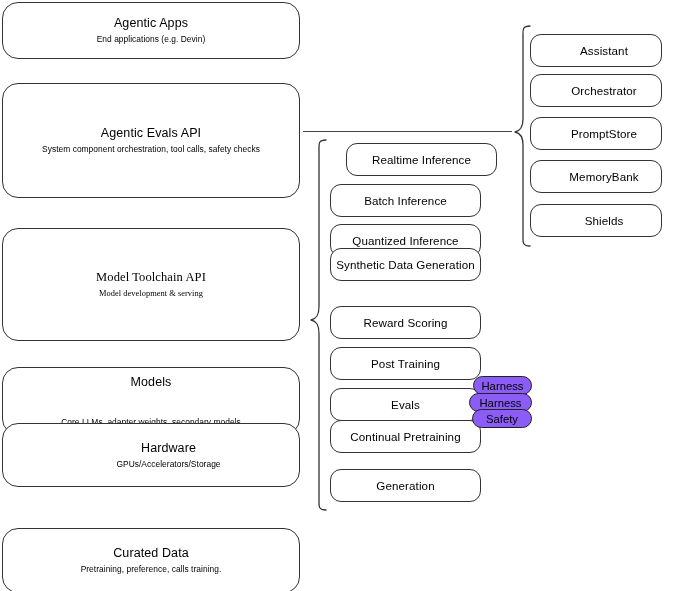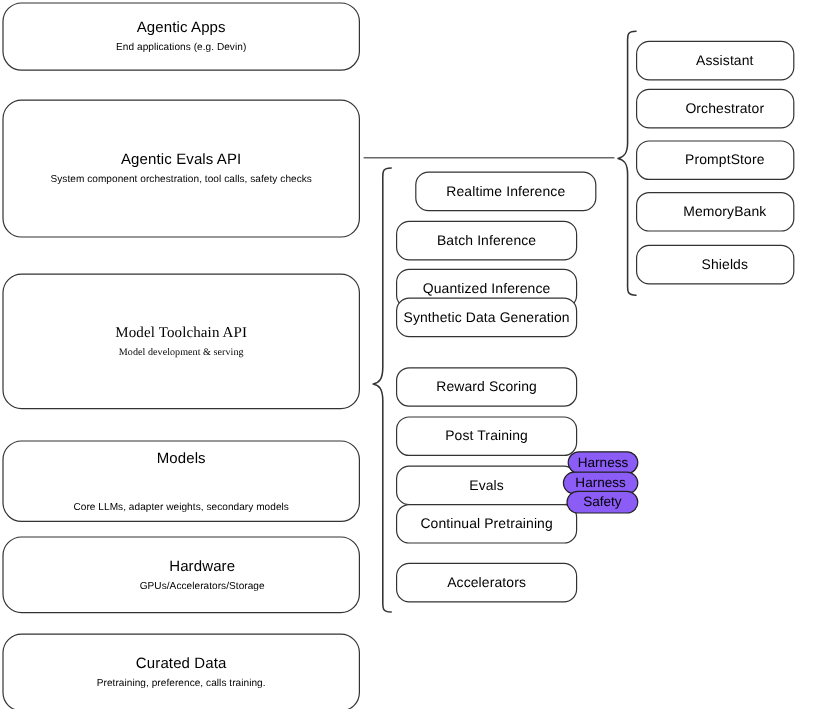--- a/index.html
+++ b/index.html
@@ -116,21 +116,21 @@
   <div class="box layer" style="top:228px;height:113px;font-family:Liberation Serif, serif;">
     <div class="title">Model Toolchain API</div>
     <div class="subtitle">Model development &amp; serving</div>
   </div>
 
   <div class="box layer" style="top:367px;height:68px;gap:24px;">
     <div class="title">Models</div>
     <div class="subtitle">Core LLMs, adapter weights, secondary models</div>
   </div>
 
-  <div class="box layer" style="top:447px;height:64px;padding-left:35px;">
+  <div class="box layer" style="top:423px;height:64px;padding-left:35px;">
     <div class="title">Hardware</div>
     <div class="subtitle">GPUs/Accelerators/Storage</div>
   </div>
 
   <div class="box layer" style="top:528px;height:65px;">
     <div class="title">Curated Data</div>
     <div class="subtitle">Pretraining, preference, calls training.</div>
   </div>
 
   <div class="connector" style="left:303px;top:131px;width:209px;"></div>
@@ -147,21 +147,21 @@
 
   <div class="mid-col">
     <div class="box item" style="top:143px;margin-left:16px;">Realtime Inference</div>
     <div class="box item" style="top:184px;">Batch Inference</div>
     <div class="box item" style="top:224px;">Quantized Inference</div>
     <div class="box item" style="top:248px;">Synthetic Data Generation</div>
     <div class="box item" style="top:306px;">Reward Scoring</div>
     <div class="box item" style="top:347px;">Post Training</div>
     <div class="box item" style="top:388px;">Evals</div>
     <div class="box item" style="top:420px;">Continual Pretraining</div>
-    <div class="box item" style="top:469px;">Accelerators</div>
+    <div class="box item" style="top:469px;">Generation</div>
 
     <div class="pill" style="left:473px;top:376px;width:59px;">Harness</div>
     <div class="pill" style="left:469px;top:393px;width:63px;">Harness</div>
     <div class="pill" style="left:472px;top:409px;width:60px;">Safety</div>
   </div>
 
   <svg class="brace" style="left:508px;top:24px;" width="26" height="228" viewBox="0 0 26 228">
     <path d="M 22 2
              C 14 2, 15 6, 15 12
              L 15 95

